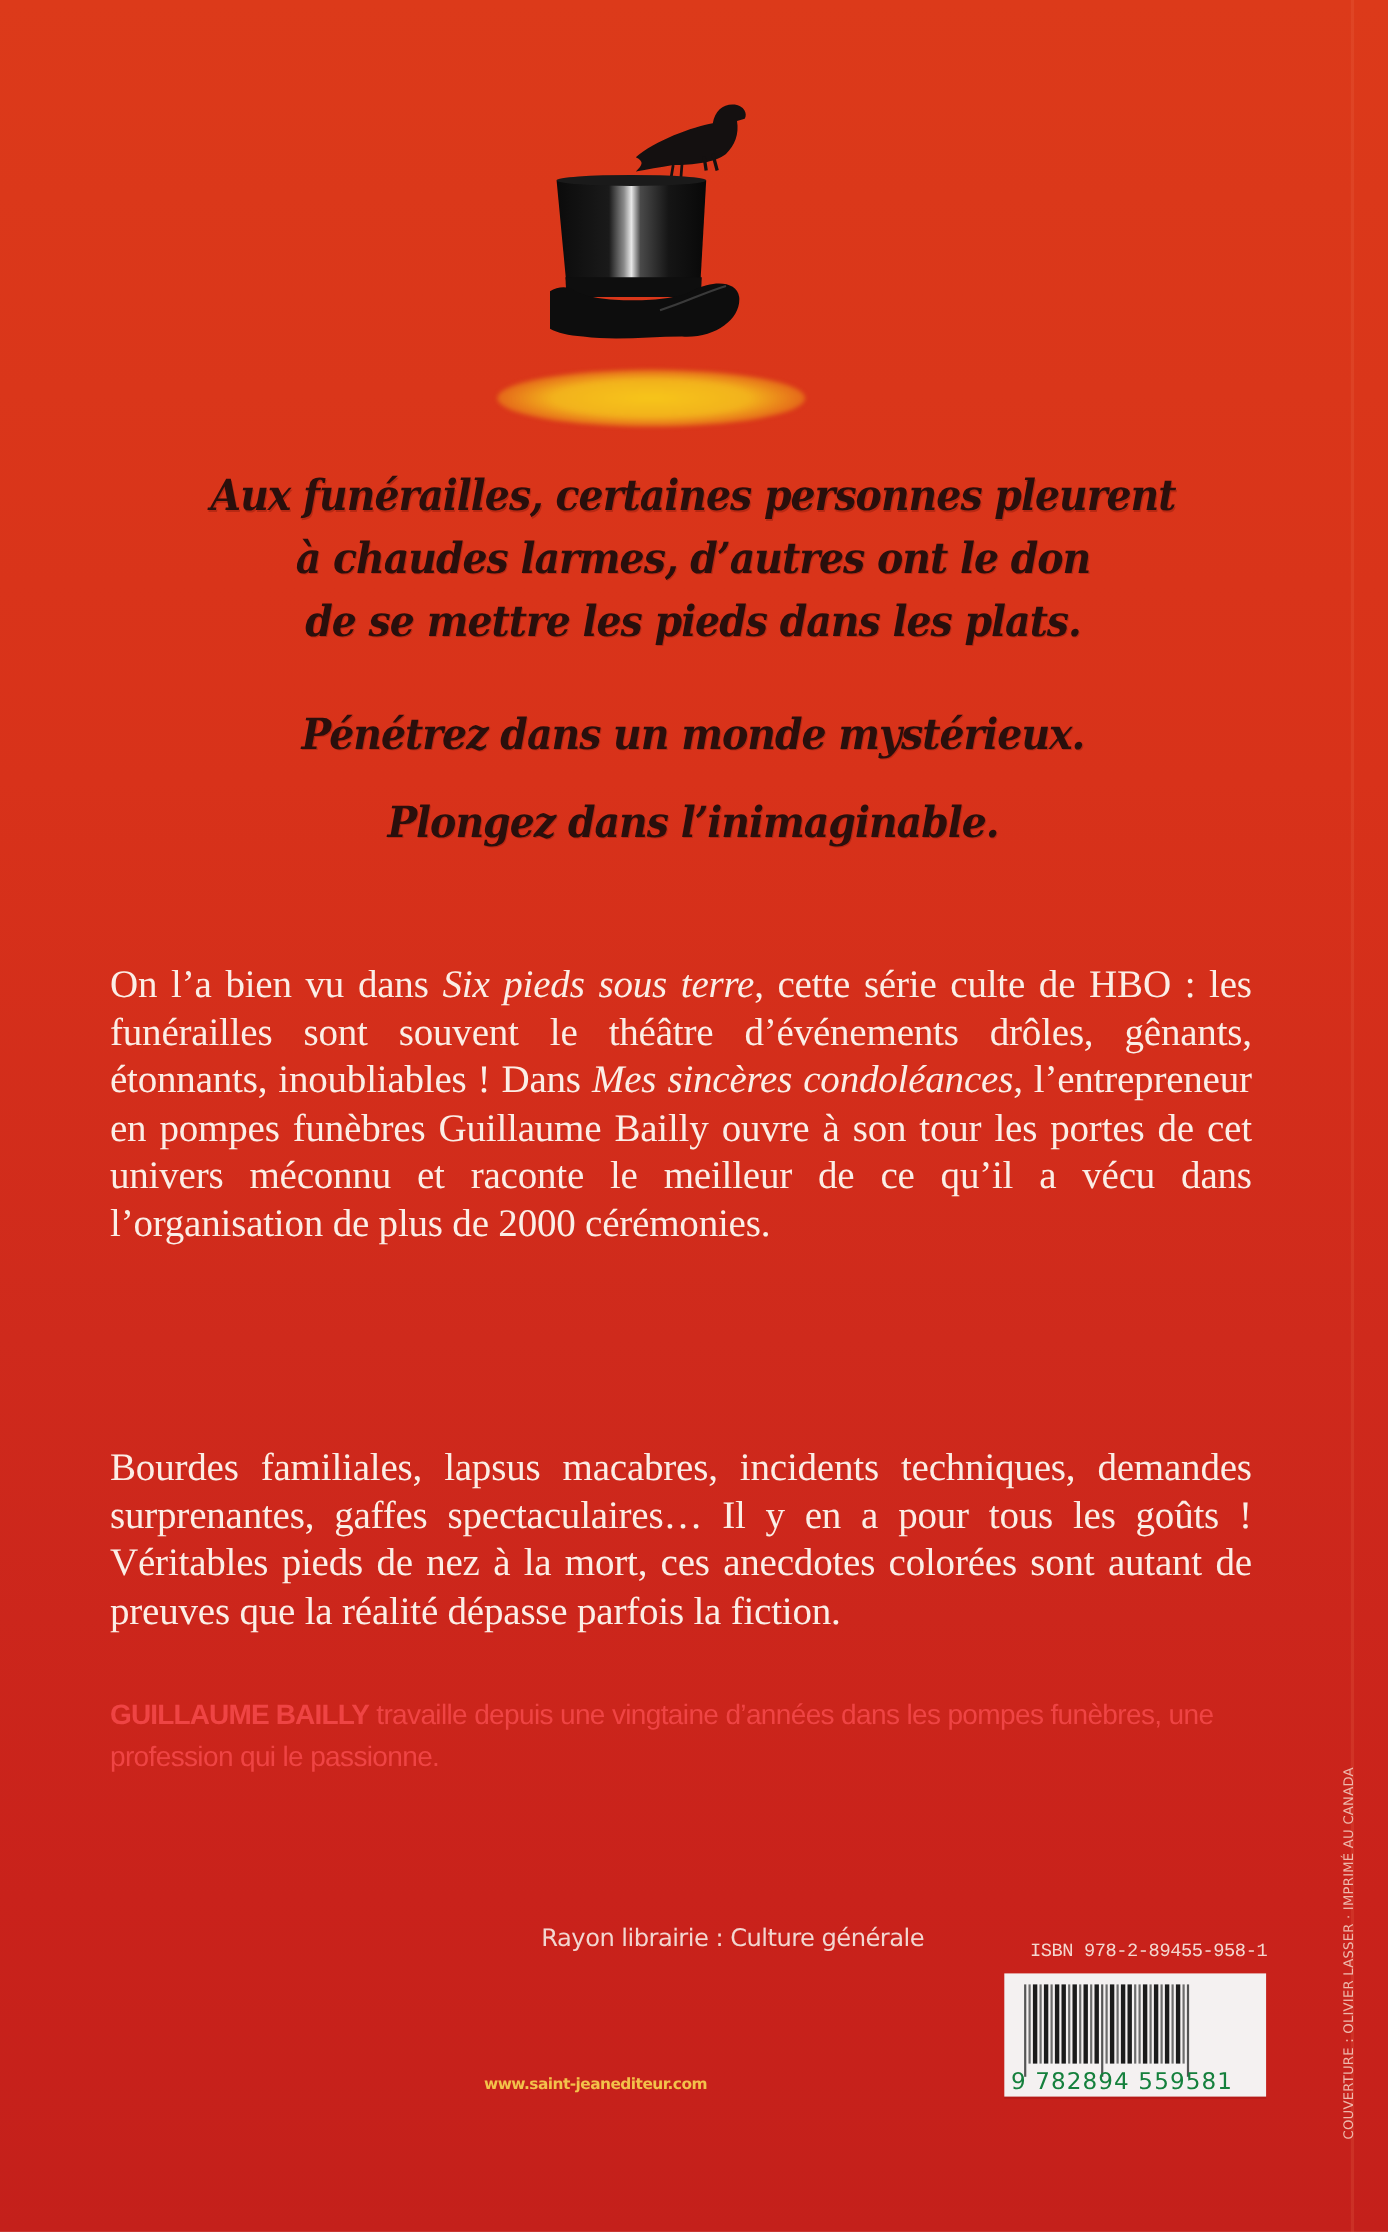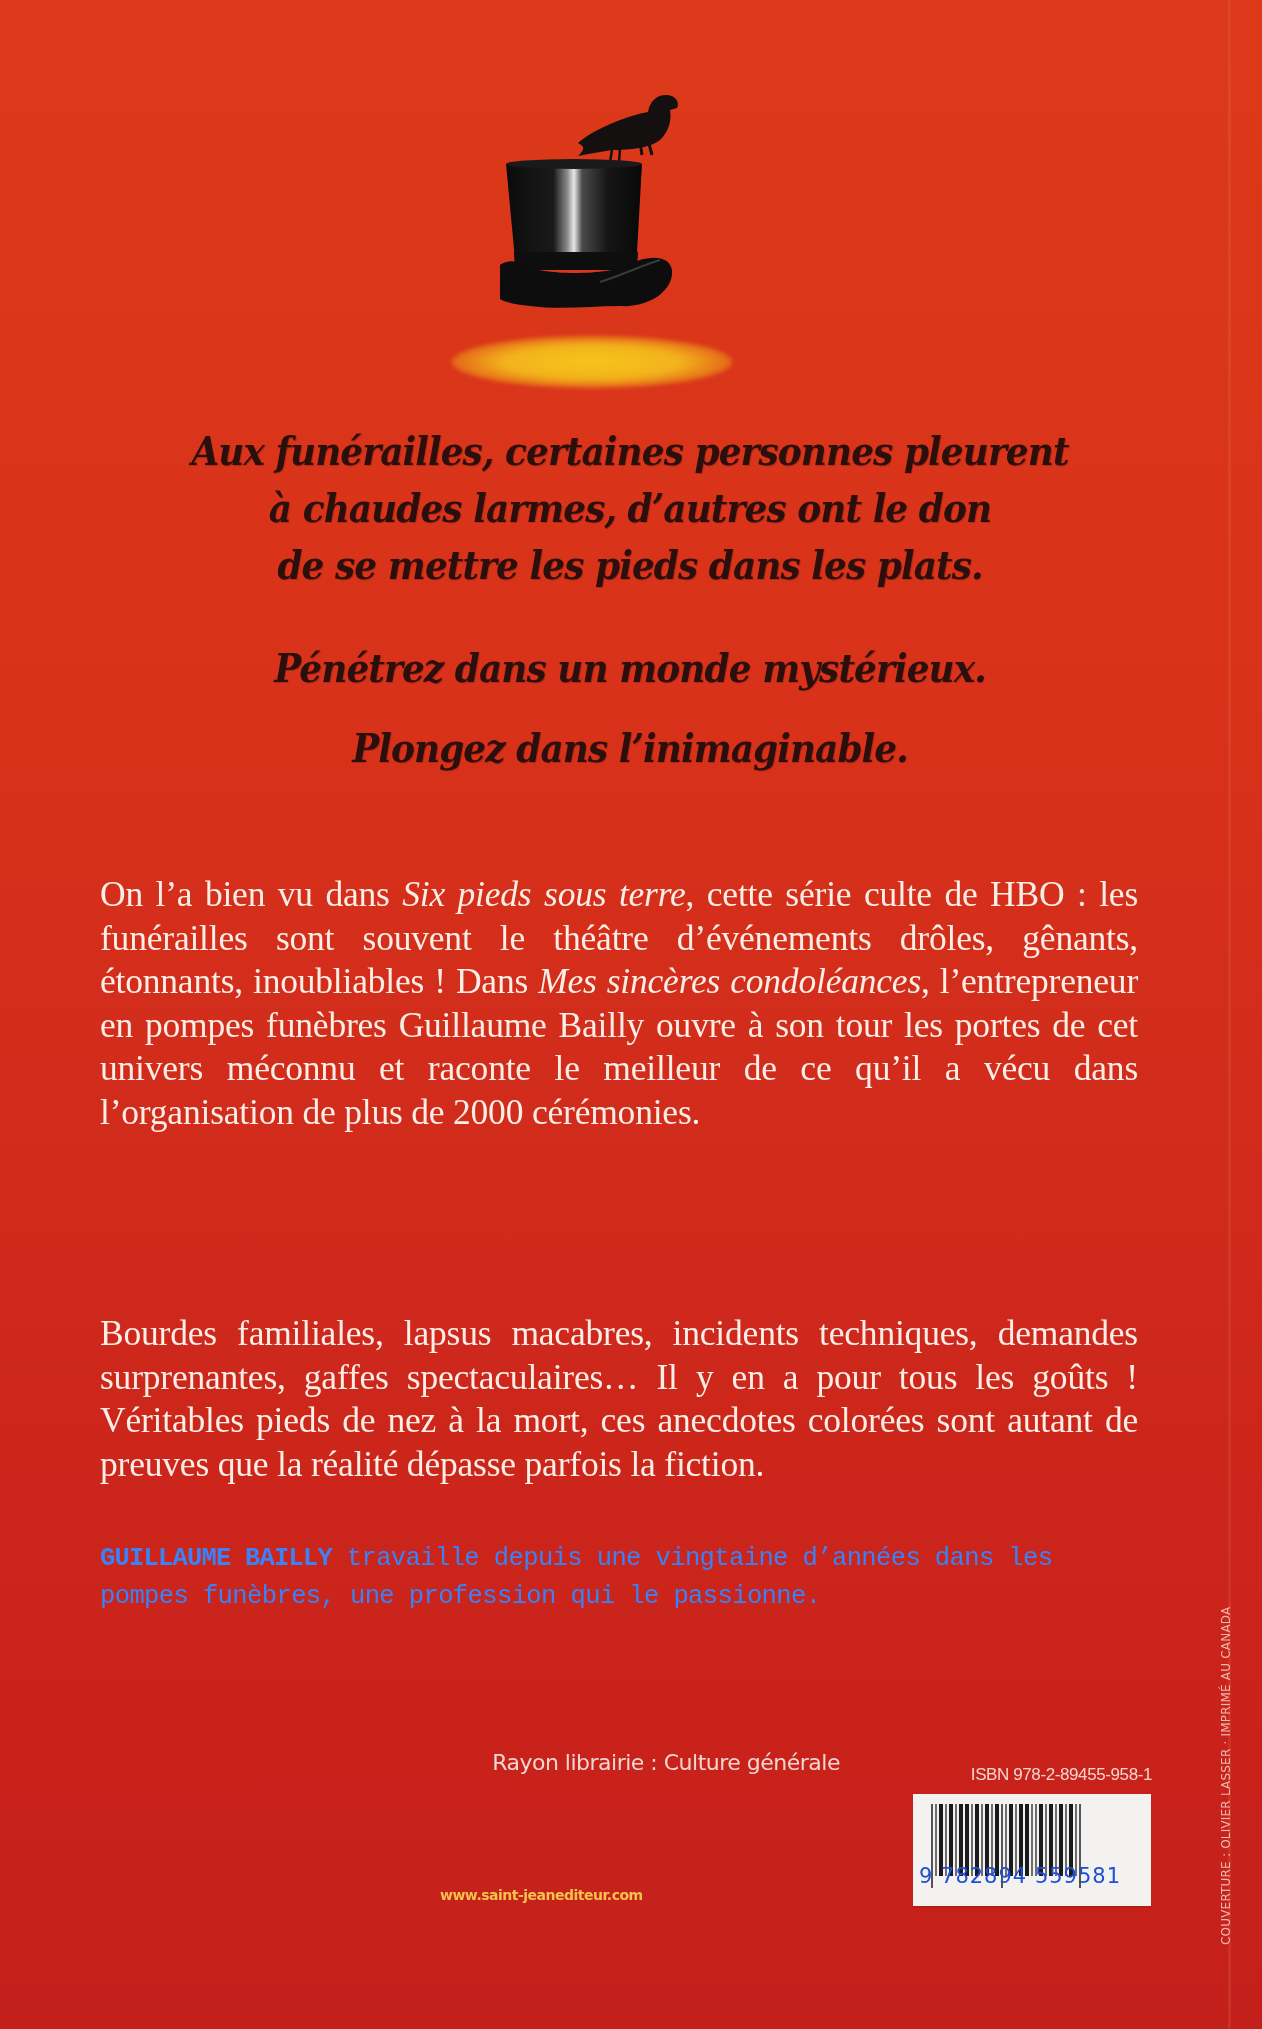--- a/index.html
+++ b/index.html
@@ -37,51 +37,51 @@
       color: #fbeee6; font-family: "Liberation Serif", serif;
       font-size: 35.5px; line-height: 43.5px; text-align: justify;
       text-align-last: left;
       letter-spacing: -0.2px;
     }
     .blurb em { font-style: italic; margin-top: 44px; }
     .b1 { top: 873px; }
     .b2 { top: 1312px; }
     .bio {
       position: absolute; left: 100px; top: 1540px; width: 1040px;
-      color: #3b82f6; font-family: Liberation Mono, monospace;
+      color: #ef4444; font-family: Liberation Sans, sans-serif;
       font-size: 25.5px; line-height: 38px; letter-spacing: -0.6px;
     }
     .bio strong { font-weight: bold; letter-spacing: -0.8px; }
 
     .rayon {
       position: absolute; left: 440px; top: 1750px; width: 400px;
       color: #f2d6d0; font-family: "DejaVu Sans", sans-serif; font-size: 22px; letter-spacing: -0.5px;
       text-align: right; white-space: nowrap;
     }
     .website {
       position: absolute; left: 440px; top: 1887px; width: 400px;
       color: #f3c24a; font-family: "DejaVu Sans", sans-serif; font-weight: bold; font-size: 14px; letter-spacing: -0.5px;
       text-align: left; white-space: nowrap;
     }
     .isbn {
       position: absolute; left: 930px; top: 1765px; width: 222px; text-align: right;
-      color: #f4d8d0; font-family: Liberation Sans, sans-serif; font-size: 17px; letter-spacing: -0.4px; white-space: nowrap;
+      color: #f4d8d0; font-family: Liberation Mono, monospace; font-size: 17px; letter-spacing: -0.4px; white-space: nowrap;
     }
     .barcode-box {
       position: absolute; left: 913px; top: 1794px; width: 238px; height: 112px;
       background: #f4f1f1; box-shadow: 0 2px 0 rgba(150,20,20,0.35);
     }
     .bars { position: absolute; left: 18px; top: 10px; width: 206px; height: 78px; display: flex; align-items: flex-start; }
     .bar { height: 72px; margin-right: 2px; background: #1b1b1b; }
     .bar.thin { width: 2px; background: #6d6d6d; }
     .bar.mid { width: 4px; }
     .bar.guard { height: 84px; width: 2px; background: #555; }
     .barnum {
-      position: absolute; left: 6px; bottom: 18px; width: 226px;
-      font-family: "DejaVu Sans", sans-serif; font-size: 21px; color: #1d4ed8; letter-spacing: 1px; white-space: nowrap;
+      position: absolute; left: 6px; bottom: 2px; width: 226px;
+      font-family: "DejaVu Sans", sans-serif; font-size: 21px; color: #15803d; letter-spacing: 1px; white-space: nowrap;
     }
     .credit {
       position: absolute; left: 1219px; top: 1945px; transform-origin: 0 0; transform: rotate(-90deg);
       color: #eeb9ad; font-family: "DejaVu Sans", sans-serif; font-size: 12px; letter-spacing: 0.2px; white-space: nowrap;
     }
   </style>
 </head>
 <body>
 
 <div class="fold"></div>

